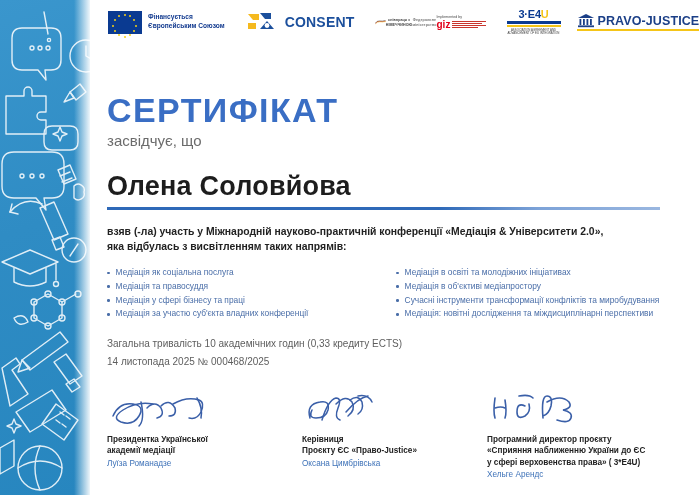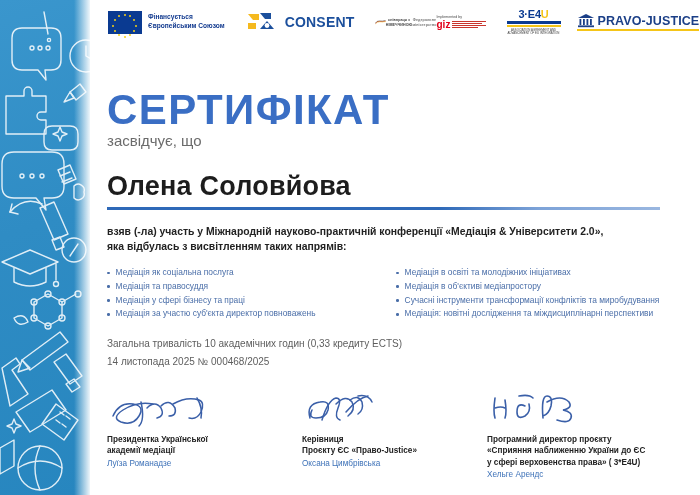--- a/index.html
+++ b/index.html
@@ -101,21 +101,21 @@
   }
   .pravo-underline { height: 2px; background: #f5c518; margin-top: 1px; }
 
   
   .content {
     position: absolute;
     left: 107px; top: 88px;
     width: 585px;
   }
   .title {
-    font-size: 42px;
+    font-size: 34px;
     font-weight: bold;
     color: #3a6ec4;
     letter-spacing: 1.4px;
     line-height: 44px;
   }
   .subtitle {
     font-size: 15px;
     color: #6b6b6b;
     line-height: 18px;
   }
@@ -395,21 +395,21 @@
         <div class="topic">
           <span class="dot"></span>
           <span>Медіація та правосуддя</span>
         </div>
         <div class="topic">
           <span class="dot"></span>
           <span>Медіація у сфері бізнесу та праці</span>
         </div>
         <div class="topic">
           <span class="dot"></span>
-          <span>Медіація за участю суб'єкта директор повноважень</span>
+          <span>Медіація за участю суб'єкта владних конференції</span>
         </div>
       </div>
       <div class="topic-col right">
         <div class="topic">
           <span class="dot"></span>
           <span>Медіація в освіті та молодіжних ініціативах</span>
         </div>
         <div class="topic">
           <span class="dot"></span>
           <span>Медіація в об'єктиві медіапростору</span>

